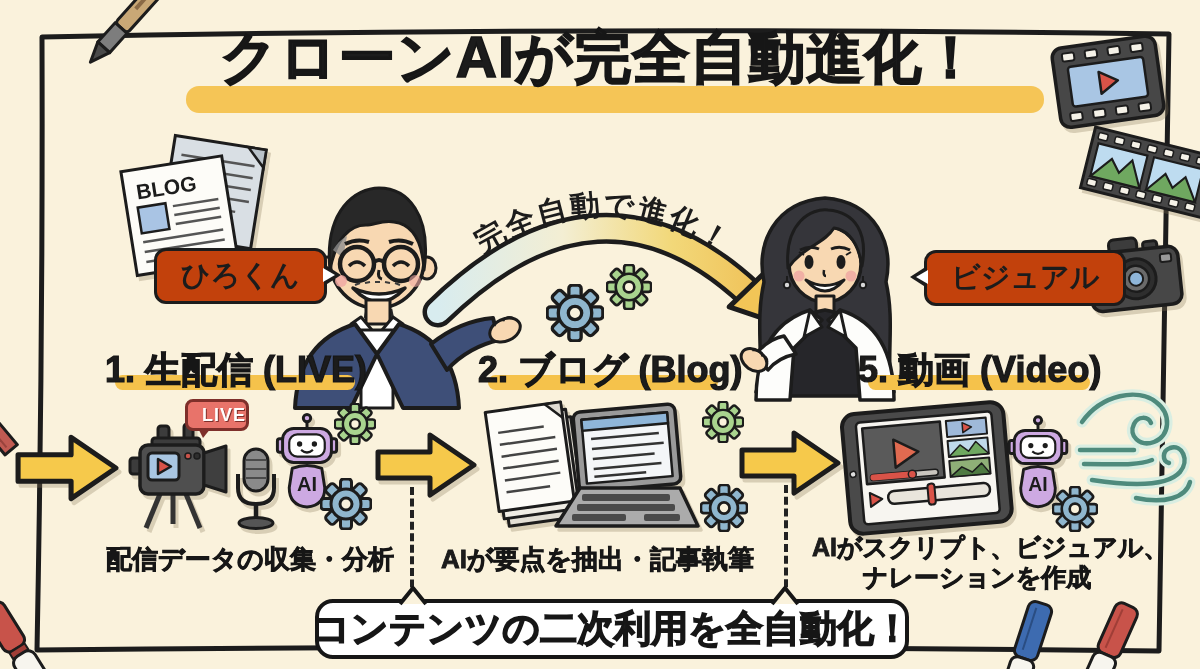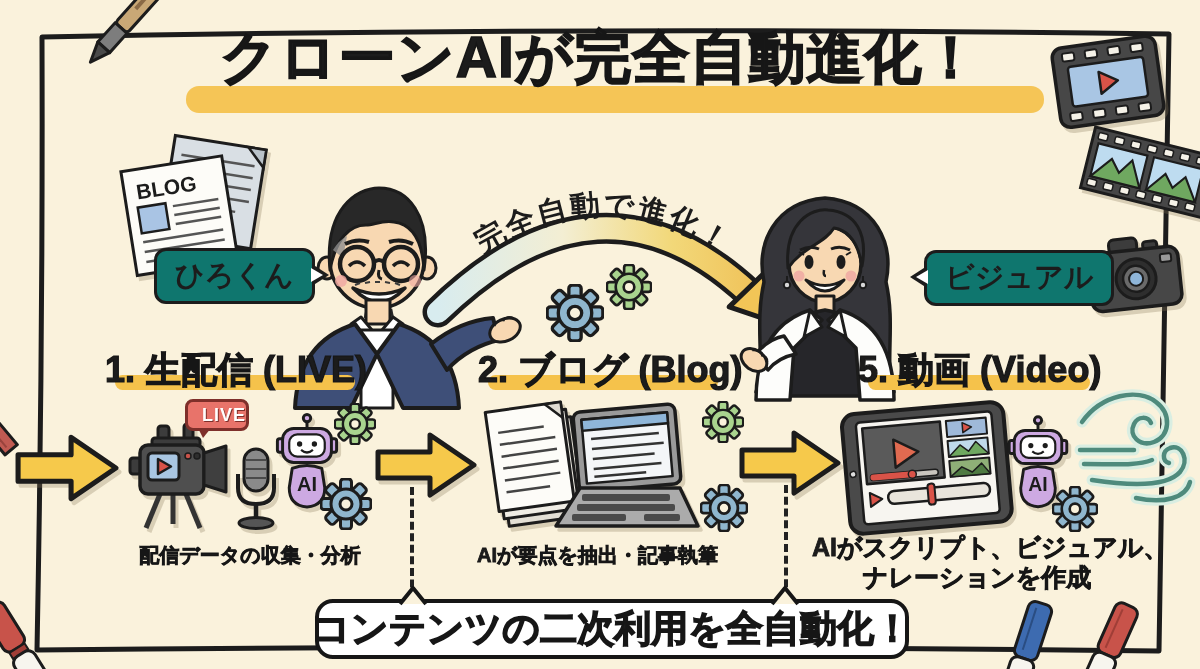--- a/index.html
+++ b/index.html
@@ -19,27 +19,27 @@
   }
   .hl-bar{background:#F5C556;border-radius:13px;z-index:5;}
   
   .step-label{
     font-size:36px;font-weight:700;text-align:center;white-space:nowrap;
     -webkit-text-stroke:1.2px #161616;z-index:7;
   }
   .step-hl{background:#F5C24B;border-radius:9px;height:15px;z-index:6;}
   
   .caption{
-    font-size:20px;font-weight:900;text-align:center;white-space:nowrap;
+    font-size:26px;font-weight:900;text-align:center;white-space:nowrap;
     -webkit-text-stroke:0.8px #161616;z-index:6;
   }
   
   .bubble{
-    background:#0f766e;border:3.5px solid #1c1c1c;border-radius:12px;
-    font-size:29px;font-weight:900;padding:5px 18px;z-index:8;white-space:nowrap;
+    background:#c2410c;border:3.5px solid #1c1c1c;border-radius:12px;
+    font-size:29px;font-weight:900;padding:5px 24px;z-index:8;white-space:nowrap;
   }
   .bubble:before,.bubble:after{content:"";position:absolute;width:0;height:0;}
   .bubble-tail-right:before{right:-17px;top:13px;border-top:11px solid transparent;border-bottom:11px solid transparent;border-left:17px solid #1c1c1c;}
   .bubble-tail-right:after{right:-11px;top:17px;border-top:7px solid transparent;border-bottom:7px solid transparent;border-left:12px solid #fff;}
   .bubble-tail-left:before{left:-17px;top:13px;border-top:11px solid transparent;border-bottom:11px solid transparent;border-right:17px solid #1c1c1c;}
   .bubble-tail-left:after{left:-11px;top:17px;border-top:7px solid transparent;border-bottom:7px solid transparent;border-right:12px solid #fff;}
   
   .live-badge{
     background:#E8736A;border:3px solid #7E2F2A;border-radius:8px;
     color:#fff;font-weight:900;font-size:18px;text-align:right;

